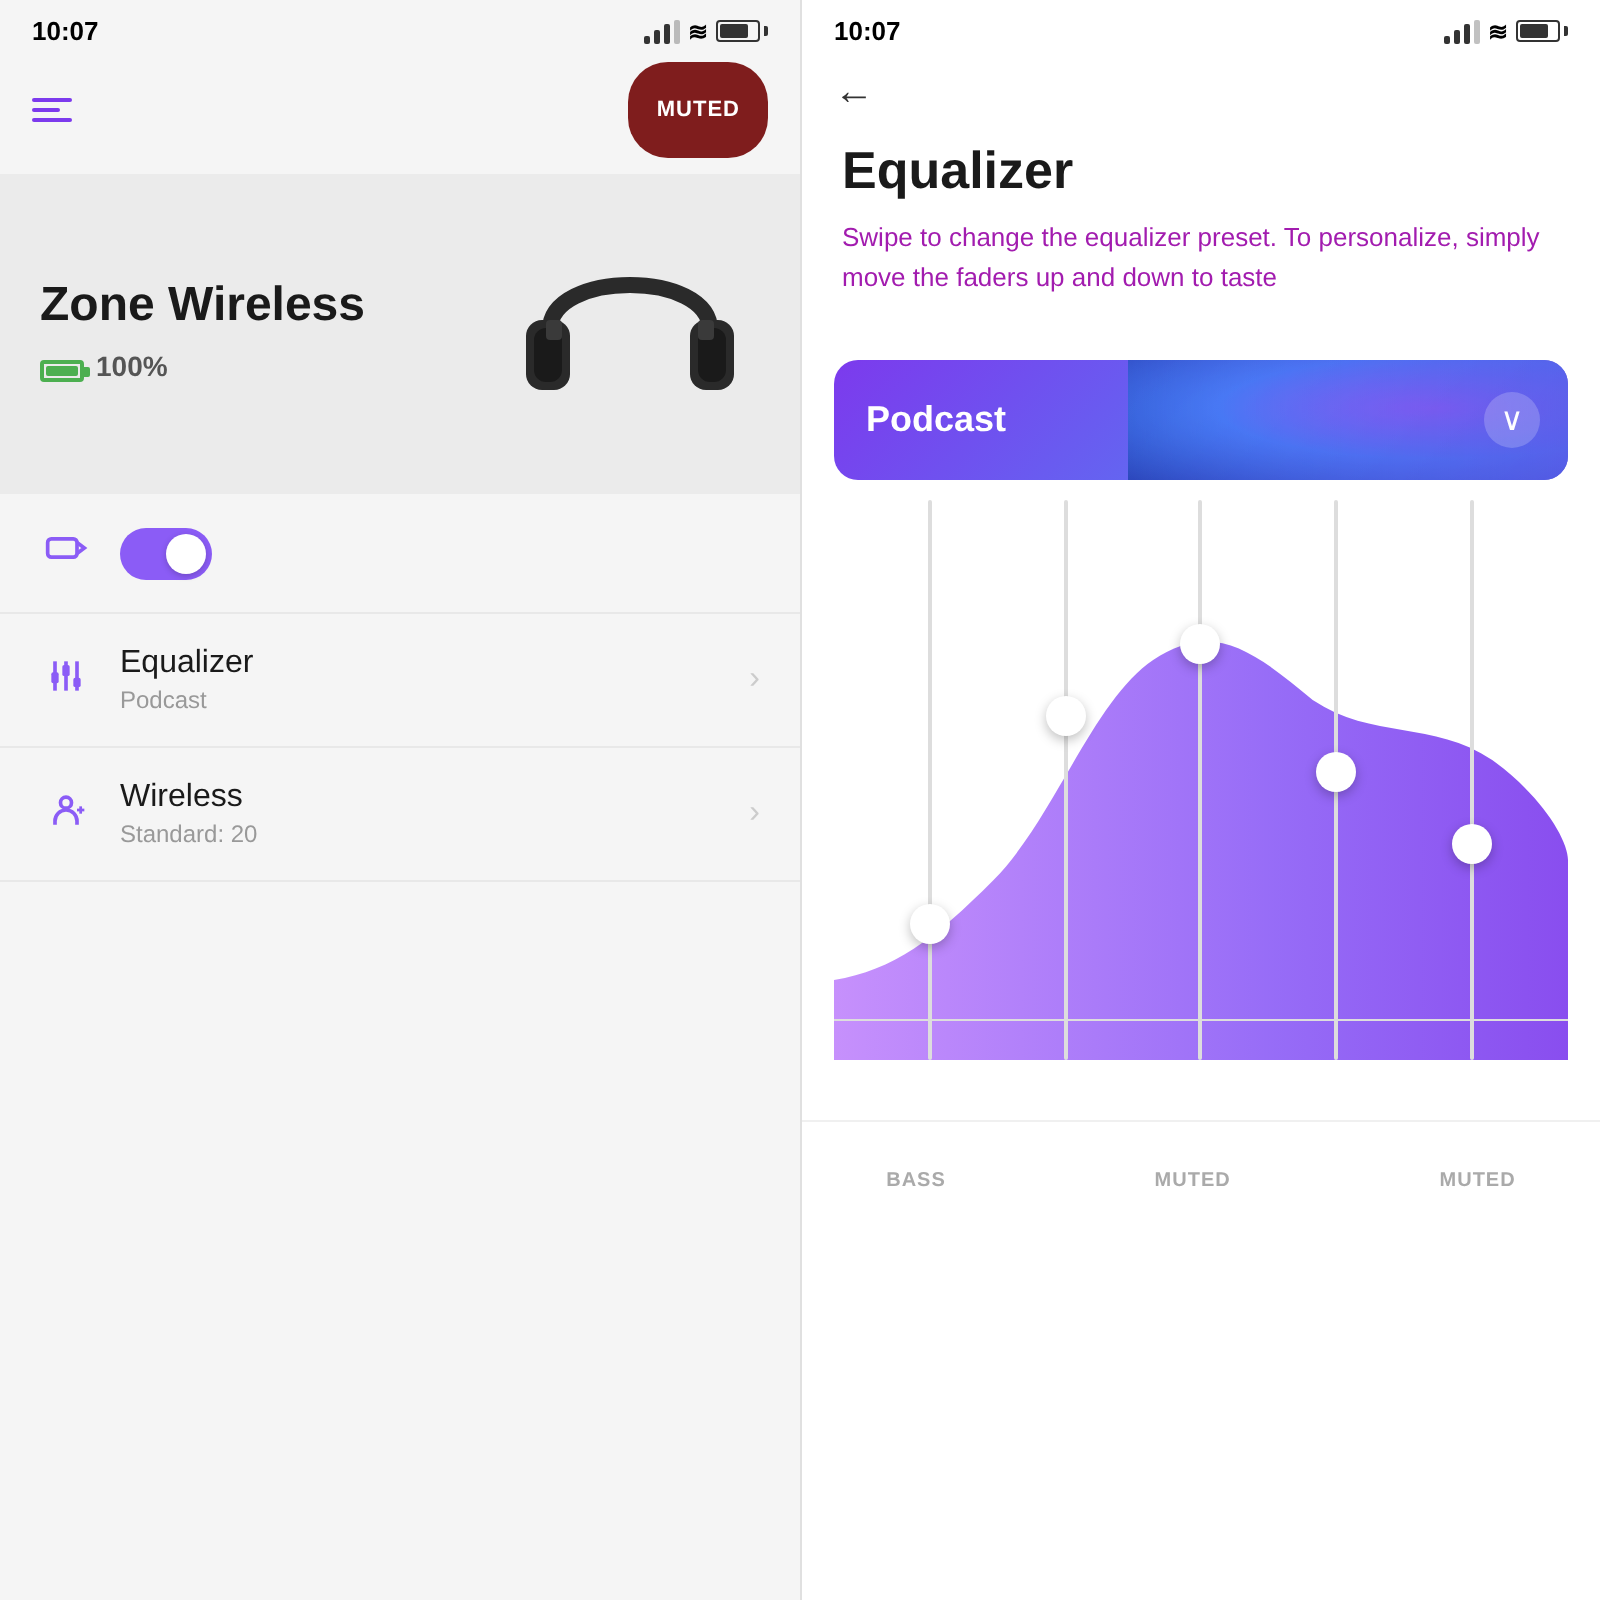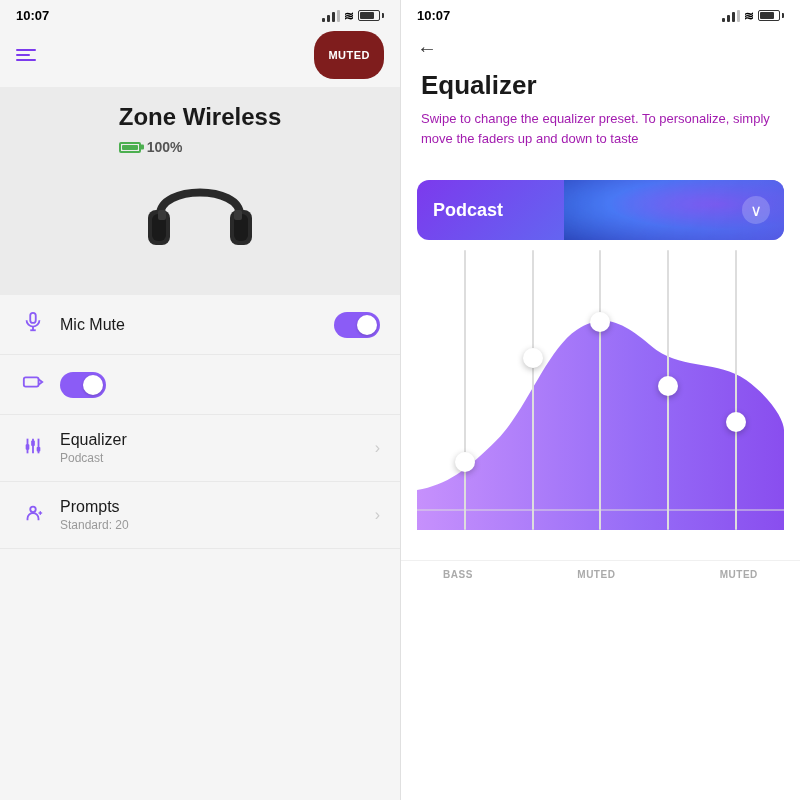--- a/index.html
+++ b/index.html
@@ -79,37 +79,36 @@
     }
 
     .device-card {
       background: #ebebeb;
       margin: 0 0 0 0;
       padding: 16px 20px 20px;
       display: flex;
       align-items: center;
       justify-content: space-between;
       min-height: 160px;
-      flex-direction: column;
     }
 
     .device-info {
       flex: 1;
     }
 
     .device-name {
       font-size: 24px;
       font-weight: 800;
       color: #1a1a1a;
       margin-bottom: 8px;
     }
 
     .battery-row {
       display: flex;
-      align-items: center;
+      align-items: flex-end;
       gap: 6px;
     }
 
     .battery-icon {
       width: 22px;
       height: 11px;
       border: 2px solid #4caf50;
       border-radius: 2px;
       position: relative;
       display: inline-block;
@@ -342,21 +341,21 @@
     .eq-chart-area {
       position: relative;
       height: 320px;
       margin: 0 16px;
       overflow: hidden;
     }
 
     .eq-labels {
       display: flex;
       justify-content: space-around;
-      padding: 8px 16px;
+      padding: 24px 16px;
       border-top: 1px solid #f0f0f0;
     }
 
     .eq-label {
       font-size: 10px;
       color: #aaa;
       font-weight: 600;
       letter-spacing: 0.5px;
       text-align: center;
     }
@@ -471,34 +470,20 @@
 
         <rect x="18" y="50" width="8" height="10" rx="2" fill="#3a3a3a"></rect>
 
         <rect x="94" y="50" width="8" height="10" rx="2" fill="#3a3a3a"></rect>
       </svg>
     </div>
   </div>
 
   <div class="settings-list">
 
-    <div class="setting-item">
-      <div class="setting-icon">
-        <svg width="22" height="22" viewBox="0 0 24 24" fill="none" stroke="#8b5cf6" stroke-width="2">
-          <rect x="9" y="2" width="6" height="11" rx="3"></rect>
-          <path d="M5 10a7 7 0 0 0 14 0"></path>
-          <line x1="12" y1="17" x2="12" y2="21"></line>
-          <line x1="9" y1="21" x2="15" y2="21"></line>
-        </svg>
-      </div>
-      <div class="setting-label-group">
-        <div class="setting-label">Mic Mute</div>
-      </div>
-      <div class="toggle"></div>
-    </div>
 
 
     <div class="setting-item">
       <div class="setting-icon">
         <svg width="22" height="22" viewBox="0 0 24 24" fill="none" stroke="#8b5cf6" stroke-width="2">
           <rect x="2" y="7" width="16" height="10" rx="2"></rect>
           <polyline points="18 9 22 12 18 15"></polyline>
         </svg>
       </div>
       <div class="toggle"></div>
@@ -526,21 +511,21 @@
       <div class="setting-icon">
         <svg width="22" height="22" viewBox="0 0 24 24" fill="none" stroke="#8b5cf6" stroke-width="2">
           <circle cx="12" cy="8" r="3"></circle>
           <path d="M6 20v-2a6 6 0 0 1 6-6"></path>
           <path d="M18 20v-2a6 6 0 0 0-6-6"></path>
           <line x1="18" y1="12" x2="22" y2="12" stroke-width="1.5"></line>
           <line x1="20" y1="10" x2="20" y2="14" stroke-width="1.5"></line>
         </svg>
       </div>
       <div class="setting-label-group">
-        <div class="setting-label">Prompts</div>
+        <div class="setting-label">Wireless</div>
         <div class="setting-sublabel">Standard: 20</div>
       </div>
       <div class="setting-chevron">›</div>
     </div>
   </div>
 
 </div>
 
 <div class="right-panel">
 

